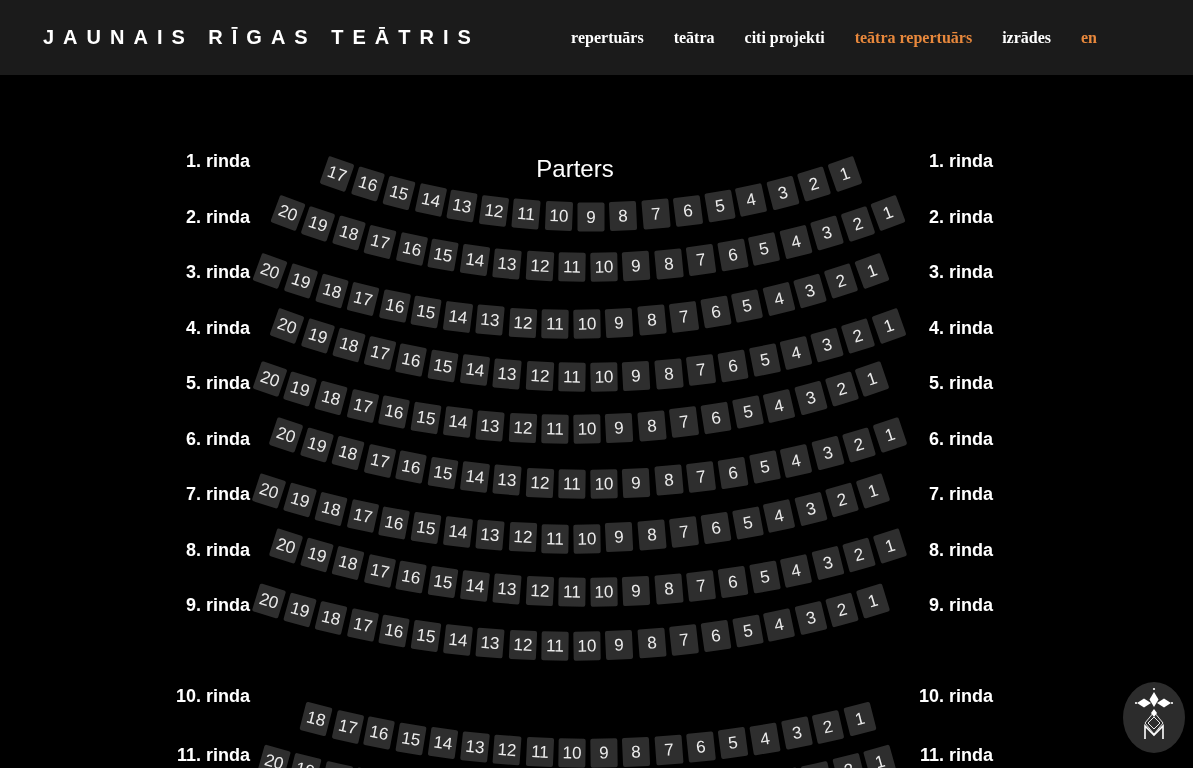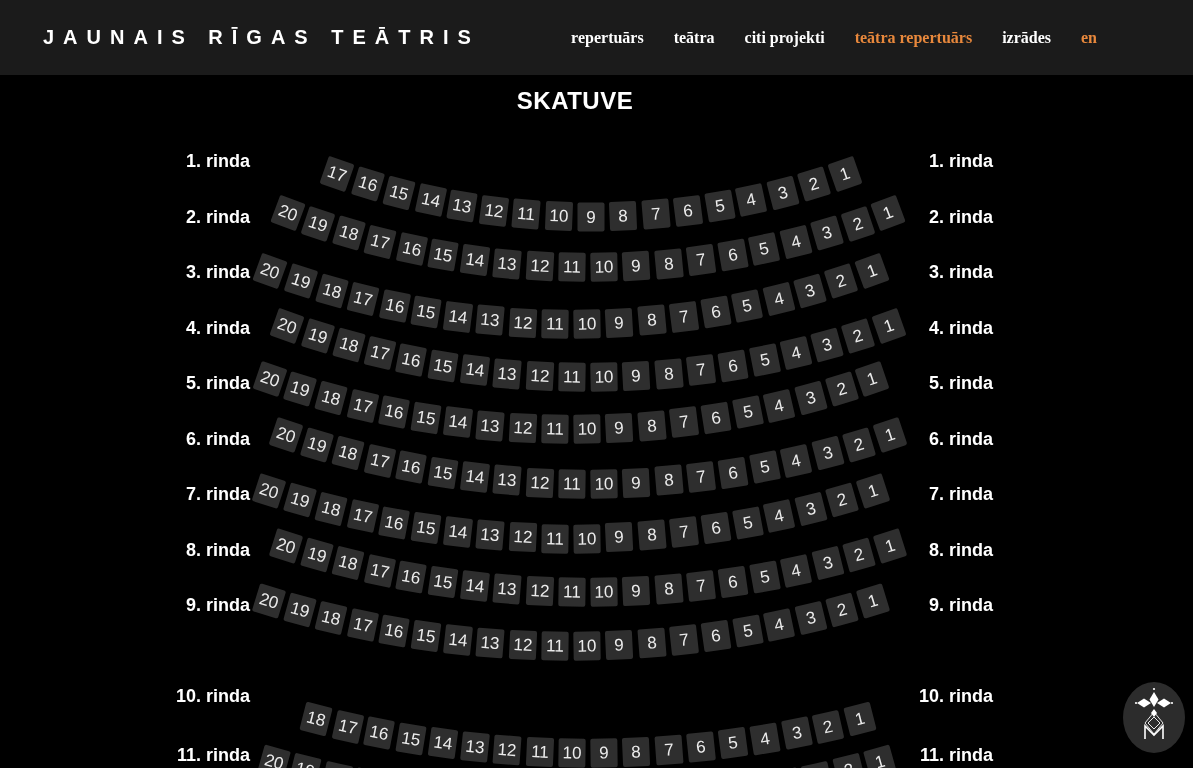--- a/index.html
+++ b/index.html
@@ -92,21 +92,21 @@
     <div class="nav">
         <div class="nav-item">repertuārs</div>
         <div class="nav-item">teātra</div>
         <div class="nav-item">citi projekti</div>
         <div class="nav-item accent">teātra repertuārs</div>
         <div class="nav-item">izrādes</div>
         <div class="nav-item accent">en</div>
       </div>
   </div>
 
-  <div class="stage-title">SKATUVE</div>
+  <div class="section-label">Parters</div>
 
   <div class="seatmap">
       <div class="row-label left" style="top: 150px;">1. rinda</div>
       <div class="row-label right" style="top: 150px;">1. rinda</div>
       <div class="seat" style="left: 337.423px; top: 174px; transform: translate(-50%, -50%) rotate(19.23deg);">17</div>
       <div class="seat" style="left: 368.135px; top: 183.994px; transform: translate(-50%, -50%) rotate(16.82deg);">16</div>
       <div class="seat" style="left: 399.24px; top: 192.692px; transform: translate(-50%, -50%) rotate(14.42deg);">15</div>
       <div class="seat" style="left: 430.681px; top: 200.078px; transform: translate(-50%, -50%) rotate(12.02deg);">14</div>
       <div class="seat" style="left: 462.405px; top: 206.138px; transform: translate(-50%, -50%) rotate(9.61deg);">13</div>
       <div class="seat" style="left: 494.356px; top: 210.863px; transform: translate(-50%, -50%) rotate(7.21deg);">12</div>

